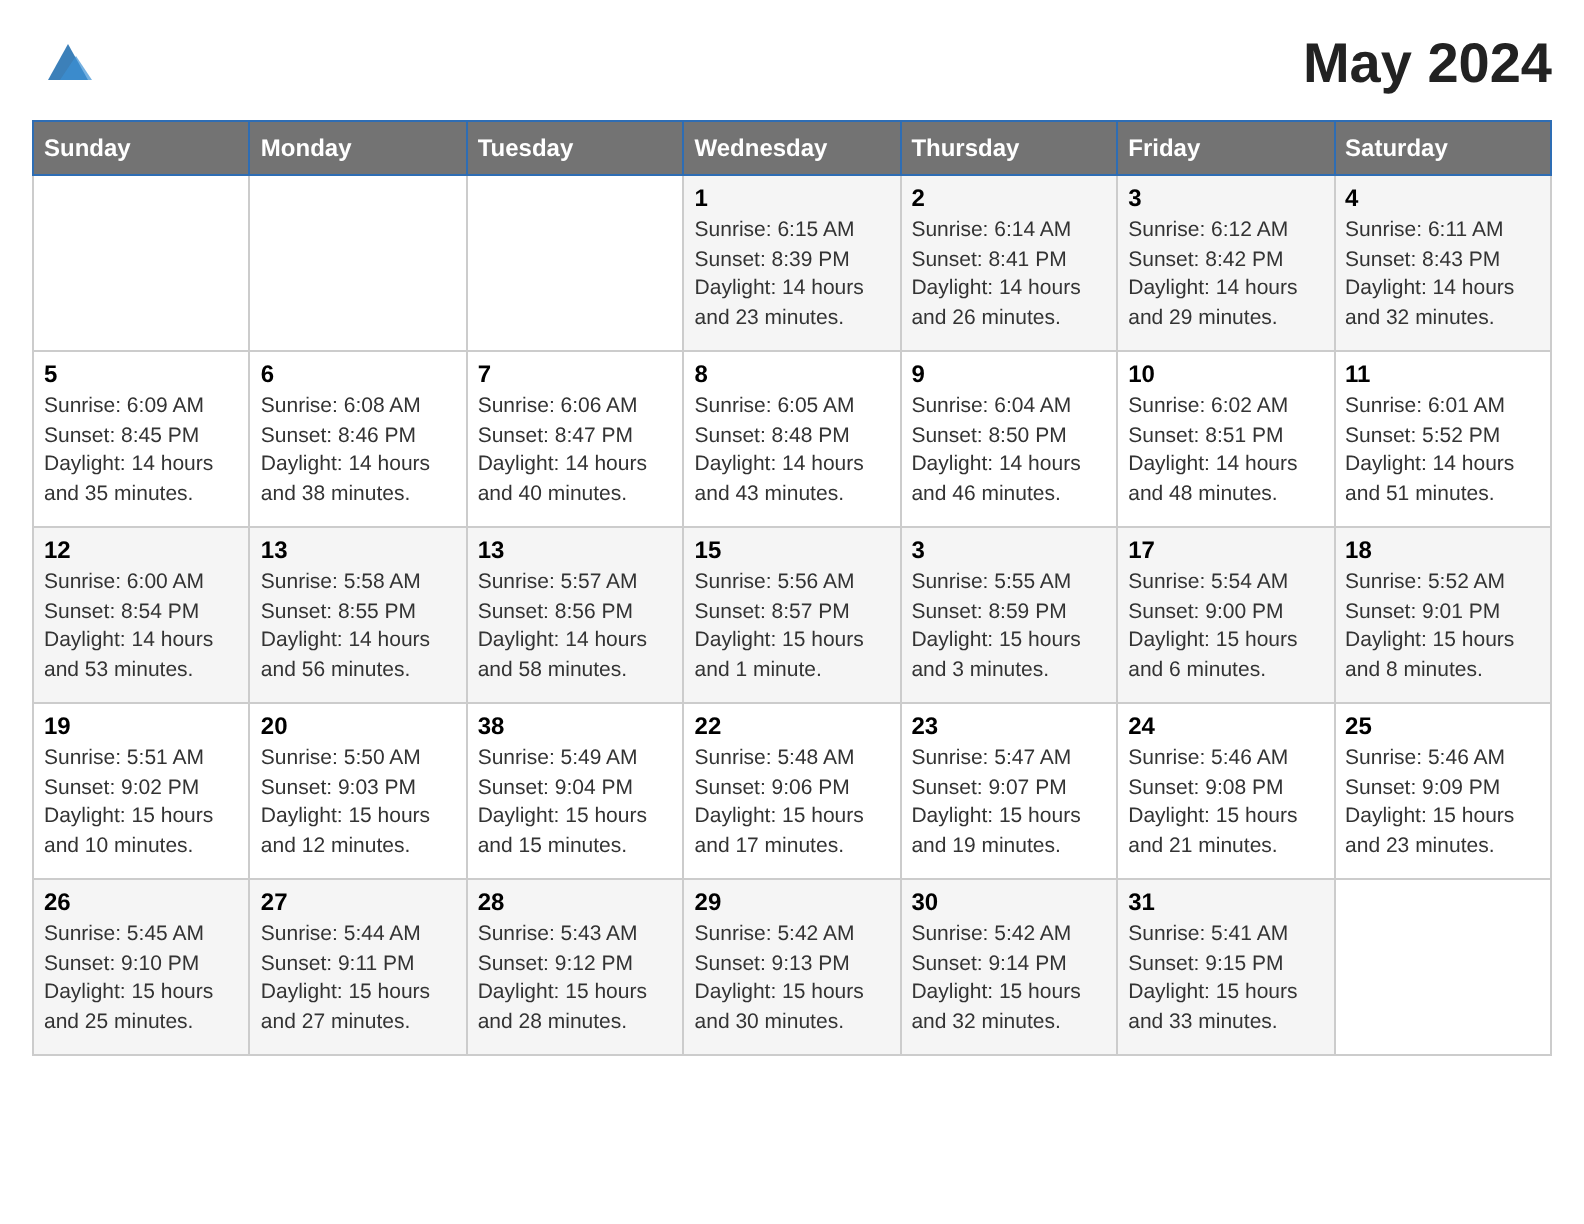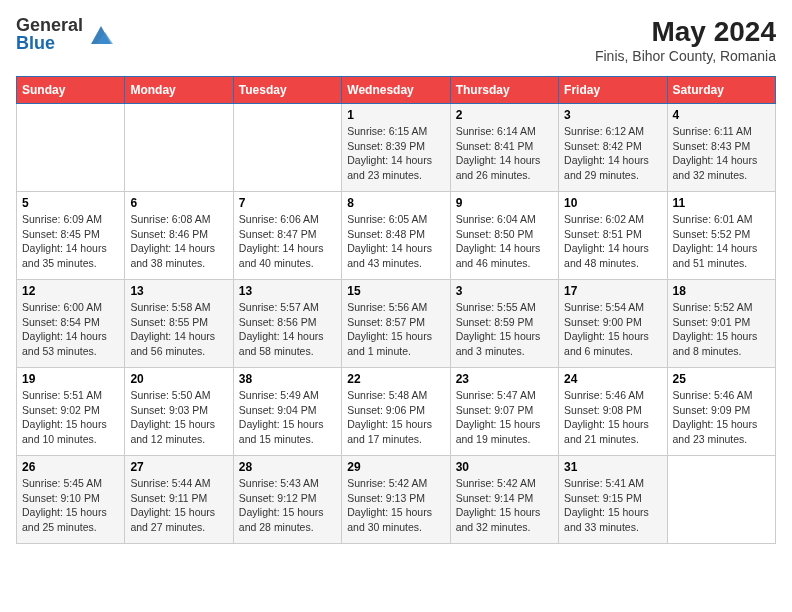--- a/index.html
+++ b/index.html
@@ -51,21 +51,21 @@
     .location {
       font-size: 14px;
       color: #444;
     }
     table {
       width: 100%;
       border-collapse: collapse;
       font-size: 11px;
     }
     thead tr th {
-      background: #ef4444;
+      background: #737373;
       color: #fff;
       text-align: left;
       padding: 6px 5px;
       font-size: 12px;
       font-weight: bold;
       border: 1px solid #2e6db4;
     }
     tbody tr td {
       vertical-align: top;
       padding: 4px 5px;
@@ -90,32 +90,27 @@
     }
     .empty-cell {
       background: #fff !important;
     }
   </style>
 </head>
 <body>
 
 <div class="header">
   <div class="logo">
-    <div class="logo-text">
-      <span class="logo-general">General</span>
-      <span class="logo-blue">Blue</span>
-    </div>
     <svg class="logo-icon" viewBox="0 0 28 28">
       <polygon points="4,24 14,6 24,24" fill="#1a6aad" opacity="0.85"></polygon>
       <polygon points="10,24 18,12 26,24" fill="#3a90d4" opacity="0.7"></polygon>
     </svg>
   </div>
   <div class="title-block">
     <div class="month-year">May 2024</div>
-    <div class="location">Finis, Bihor County, Romania</div>
   </div>
 </div>
 
 <table>
   <thead>
     <tr>
     <th>Sunday</th>
         <th>Monday</th>
         <th>Tuesday</th>
         <th>Wednesday</th>

